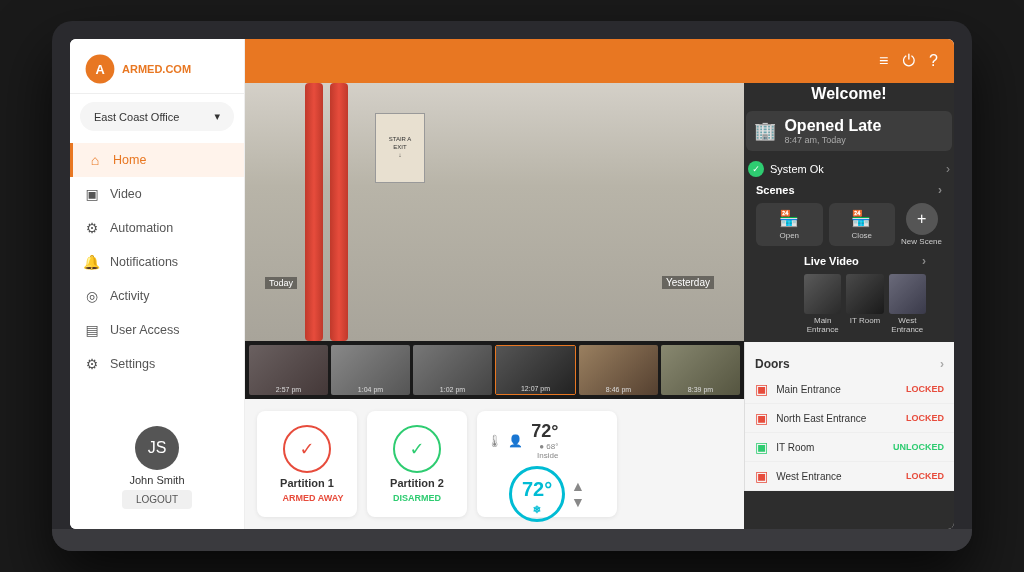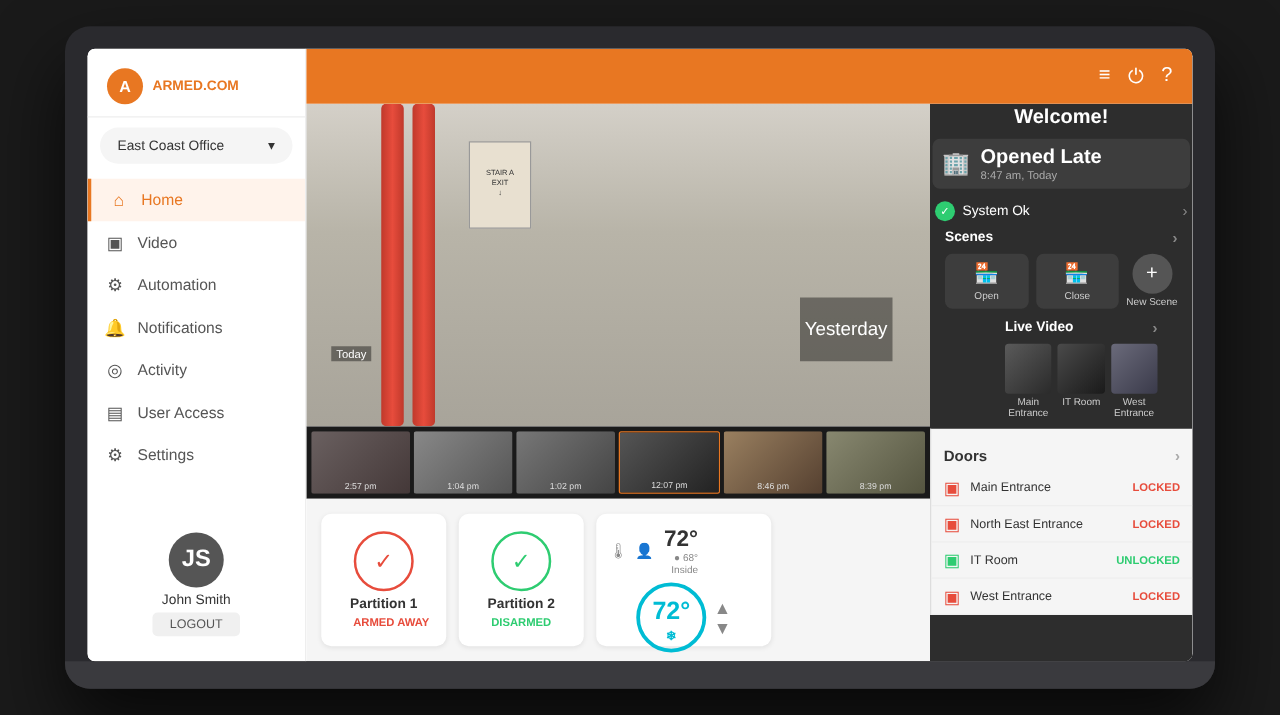--- a/index.html
+++ b/index.html
@@ -107,22 +107,22 @@
     }
     .user-avatar {
       width: 44px;
       height: 44px;
       border-radius: 50%;
       background: #555;
       color: #fff;
       display: flex;
       align-items: center;
       justify-content: center;
-      font-size: 19px;
-      font-weight: 700;
+      font-size: 16px;
+      font-weight: 400;
     }
     .user-name {
       font-size: 11px;
       color: #333;
     }
     .logout-btn {
       background: #f0f0f0;
       border: none;
       border-radius: 4px;
       padding: 4px 14px;
@@ -206,23 +206,23 @@
       color: #fff;
       font-size: 9px;
       background: rgba(0,0,0,0.4);
       padding: 1px 4px;
     }
     .timestamp-yesterday {
       position: absolute;
       right: 30px;
       bottom: 52px;
       color: #fff;
-      font-size: 15px;
+      font-size: 10px;
       background: rgba(0,0,0,0.4);
-      padding: 17px 4px;
+      padding: 1px 4px;
     }
     .door-sign {
       position: absolute;
       left: 130px;
       top: 30px;
       width: 50px;
       height: 70px;
       background: #e8e0d0;
       border: 1px solid #999;
       display: flex;

